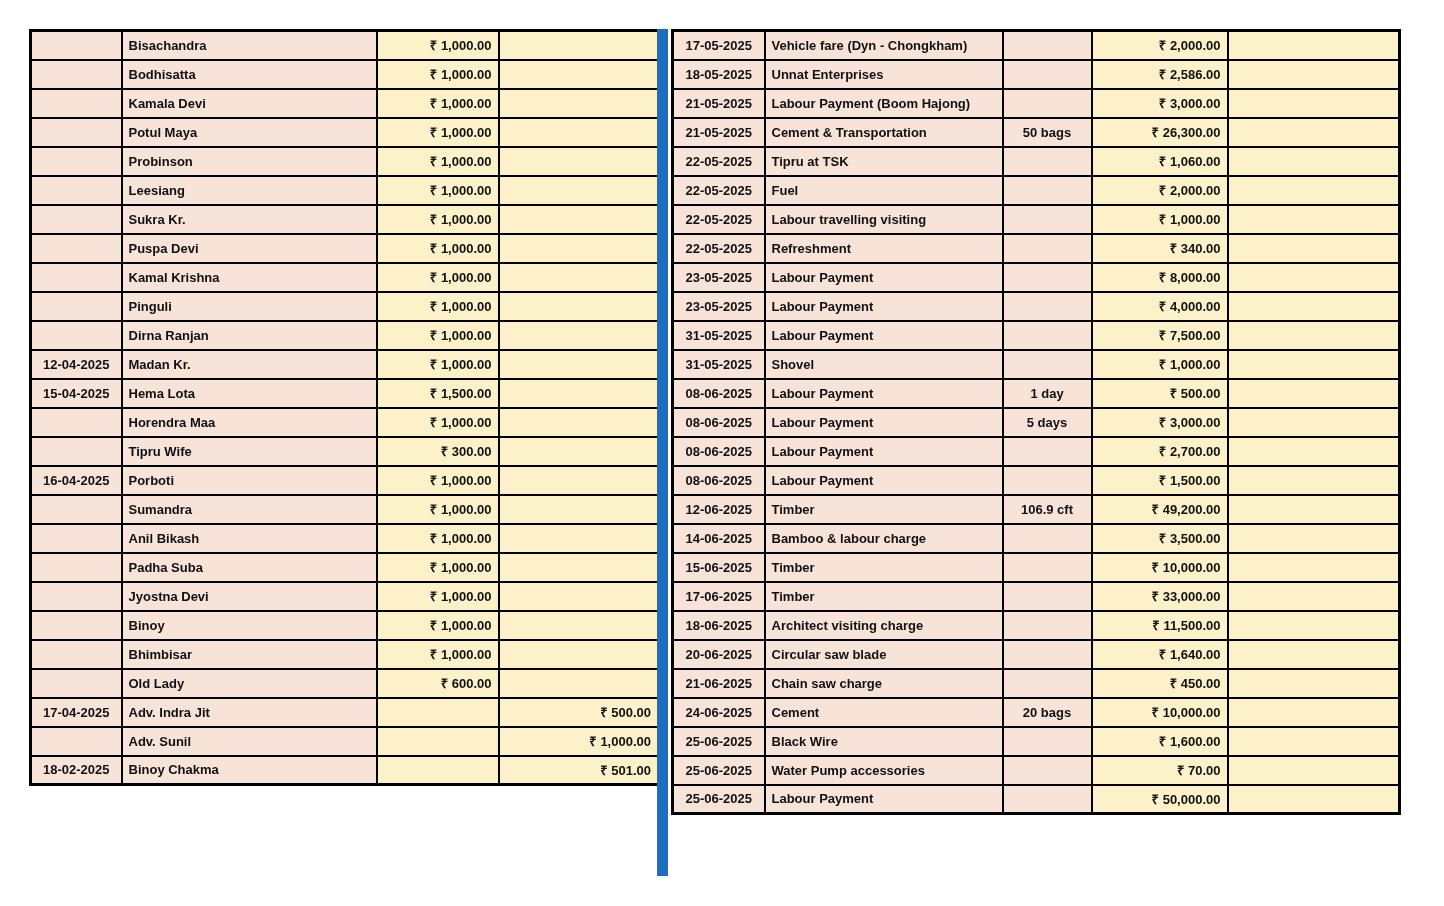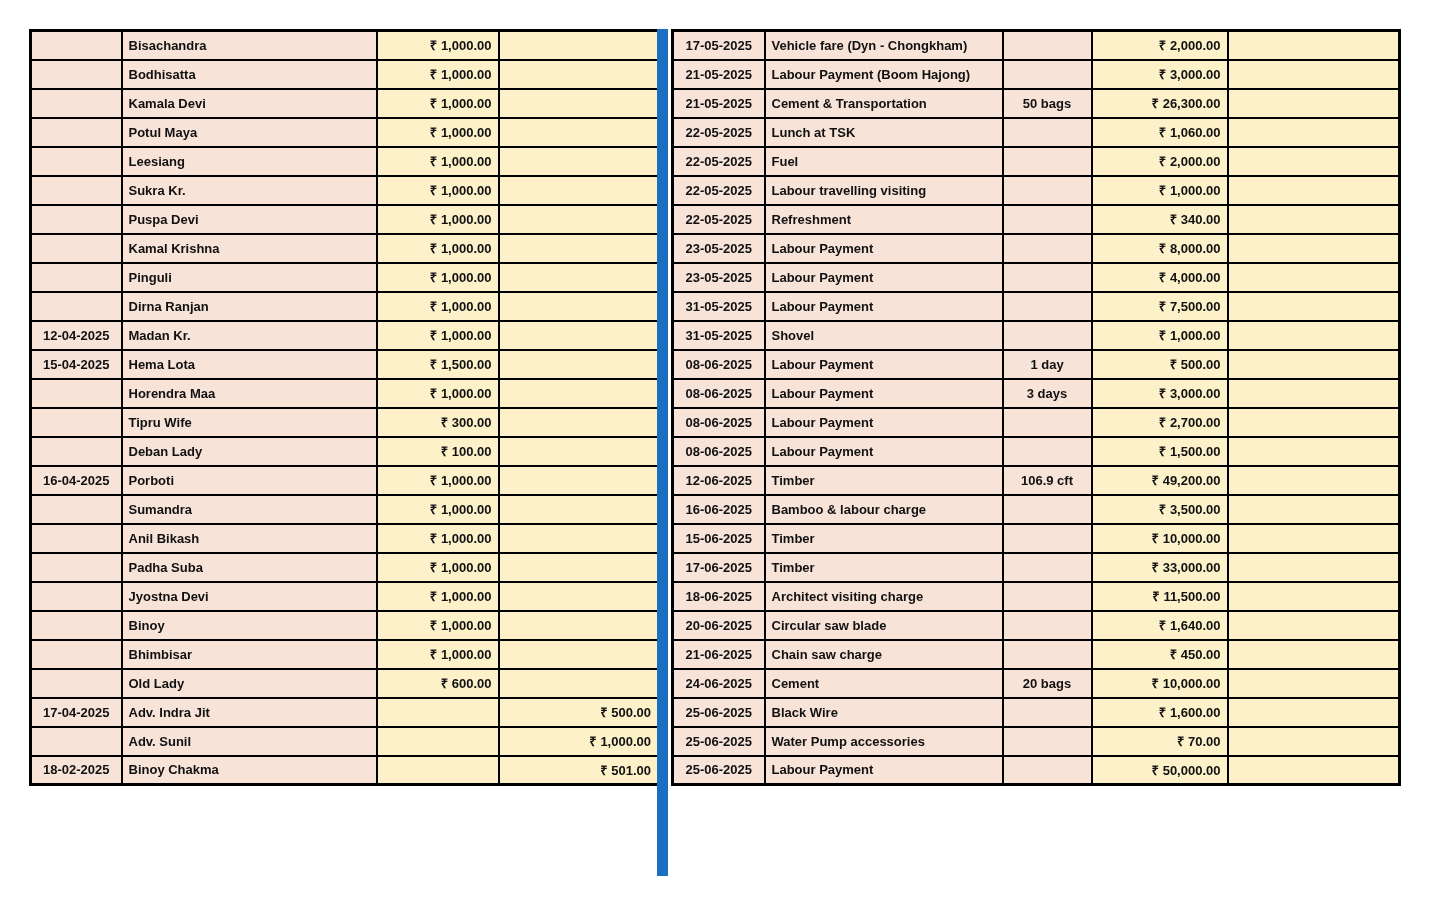--- a/index.html
+++ b/index.html
@@ -88,20 +88,26 @@
           <td class="bg-yellow al-right"></td>
         </tr>
         <tr>
           <td class="bg-pink al-center"></td>
           <td class="bg-pink al-left">Potul Maya</td>
           <td class="bg-yellow al-right">₹ 1,000.00</td>
           <td class="bg-yellow al-right"></td>
         </tr>
         <tr>
           <td class="bg-pink al-center"></td>
+          <td class="bg-pink al-left">Probinson</td>
+          <td class="bg-yellow al-right">₹ 1,000.00</td>
+          <td class="bg-yellow al-right"></td>
+        </tr>
+        <tr>
+          <td class="bg-pink al-center"></td>
           <td class="bg-pink al-left">Leesiang</td>
           <td class="bg-yellow al-right">₹ 1,000.00</td>
           <td class="bg-yellow al-right"></td>
         </tr>
         <tr>
           <td class="bg-pink al-center"></td>
           <td class="bg-pink al-left">Sukra Kr.</td>
           <td class="bg-yellow al-right">₹ 1,000.00</td>
           <td class="bg-yellow al-right"></td>
         </tr>
@@ -144,26 +150,20 @@
         <tr>
           <td class="bg-pink al-center"></td>
           <td class="bg-pink al-left">Horendra Maa</td>
           <td class="bg-yellow al-right">₹ 1,000.00</td>
           <td class="bg-yellow al-right"></td>
         </tr>
         <tr>
           <td class="bg-pink al-center"></td>
           <td class="bg-pink al-left">Tipru Wife</td>
           <td class="bg-yellow al-right">₹ 300.00</td>
-          <td class="bg-yellow al-right"></td>
-        </tr>
-        <tr>
-          <td class="bg-pink al-center"></td>
-          <td class="bg-pink al-left">Deban Lady</td>
-          <td class="bg-yellow al-right">₹ 100.00</td>
           <td class="bg-yellow al-right"></td>
         </tr>
         <tr>
           <td class="bg-pink al-center">16-04-2025</td>
           <td class="bg-pink al-left">Porboti</td>
           <td class="bg-yellow al-right">₹ 1,000.00</td>
           <td class="bg-yellow al-right"></td>
         </tr>
         <tr>
           <td class="bg-pink al-center"></td>
@@ -240,36 +240,43 @@
     </colgroup>
     <tbody>
         <tr>
           <td class="bg-pink al-center">17-05-2025</td>
           <td class="bg-pink al-left">Vehicle fare (Dyn - Chongkham)</td>
           <td class="bg-pink al-center"></td>
           <td class="bg-yellow al-right">₹ 2,000.00</td>
           <td class="bg-yellow al-right"></td>
         </tr>
         <tr>
+          <td class="bg-pink al-center">18-05-2025</td>
+          <td class="bg-pink al-left">Unnat Enterprises</td>
+          <td class="bg-pink al-center"></td>
+          <td class="bg-yellow al-right">₹ 2,586.00</td>
+          <td class="bg-yellow al-right"></td>
+        </tr>
+        <tr>
           <td class="bg-pink al-center">21-05-2025</td>
           <td class="bg-pink al-left">Labour Payment (Boom Hajong)</td>
           <td class="bg-pink al-center"></td>
           <td class="bg-yellow al-right">₹ 3,000.00</td>
           <td class="bg-yellow al-right"></td>
         </tr>
         <tr>
           <td class="bg-pink al-center">21-05-2025</td>
           <td class="bg-pink al-left">Cement &amp; Transportation</td>
           <td class="bg-pink al-center">50 bags</td>
           <td class="bg-yellow al-right">₹ 26,300.00</td>
           <td class="bg-yellow al-right"></td>
         </tr>
         <tr>
           <td class="bg-pink al-center">22-05-2025</td>
-          <td class="bg-pink al-left">Lunch at TSK</td>
+          <td class="bg-pink al-left">Tipru at TSK</td>
           <td class="bg-pink al-center"></td>
           <td class="bg-yellow al-right">₹ 1,060.00</td>
           <td class="bg-yellow al-right"></td>
         </tr>
         <tr>
           <td class="bg-pink al-center">22-05-2025</td>
           <td class="bg-pink al-left">Fuel</td>
           <td class="bg-pink al-center"></td>
           <td class="bg-yellow al-right">₹ 2,000.00</td>
           <td class="bg-yellow al-right"></td>
@@ -319,21 +326,21 @@
         <tr>
           <td class="bg-pink al-center">08-06-2025</td>
           <td class="bg-pink al-left">Labour Payment</td>
           <td class="bg-pink al-center">1 day</td>
           <td class="bg-yellow al-right">₹ 500.00</td>
           <td class="bg-yellow al-right"></td>
         </tr>
         <tr>
           <td class="bg-pink al-center">08-06-2025</td>
           <td class="bg-pink al-left">Labour Payment</td>
-          <td class="bg-pink al-center">3 days</td>
+          <td class="bg-pink al-center">5 days</td>
           <td class="bg-yellow al-right">₹ 3,000.00</td>
           <td class="bg-yellow al-right"></td>
         </tr>
         <tr>
           <td class="bg-pink al-center">08-06-2025</td>
           <td class="bg-pink al-left">Labour Payment</td>
           <td class="bg-pink al-center"></td>
           <td class="bg-yellow al-right">₹ 2,700.00</td>
           <td class="bg-yellow al-right"></td>
         </tr>
@@ -345,21 +352,21 @@
           <td class="bg-yellow al-right"></td>
         </tr>
         <tr>
           <td class="bg-pink al-center">12-06-2025</td>
           <td class="bg-pink al-left">Timber</td>
           <td class="bg-pink al-center">106.9 cft</td>
           <td class="bg-yellow al-right">₹ 49,200.00</td>
           <td class="bg-yellow al-right"></td>
         </tr>
         <tr>
-          <td class="bg-pink al-center">16-06-2025</td>
+          <td class="bg-pink al-center">14-06-2025</td>
           <td class="bg-pink al-left">Bamboo &amp; labour charge</td>
           <td class="bg-pink al-center"></td>
           <td class="bg-yellow al-right">₹ 3,500.00</td>
           <td class="bg-yellow al-right"></td>
         </tr>
         <tr>
           <td class="bg-pink al-center">15-06-2025</td>
           <td class="bg-pink al-left">Timber</td>
           <td class="bg-pink al-center"></td>
           <td class="bg-yellow al-right">₹ 10,000.00</td>

